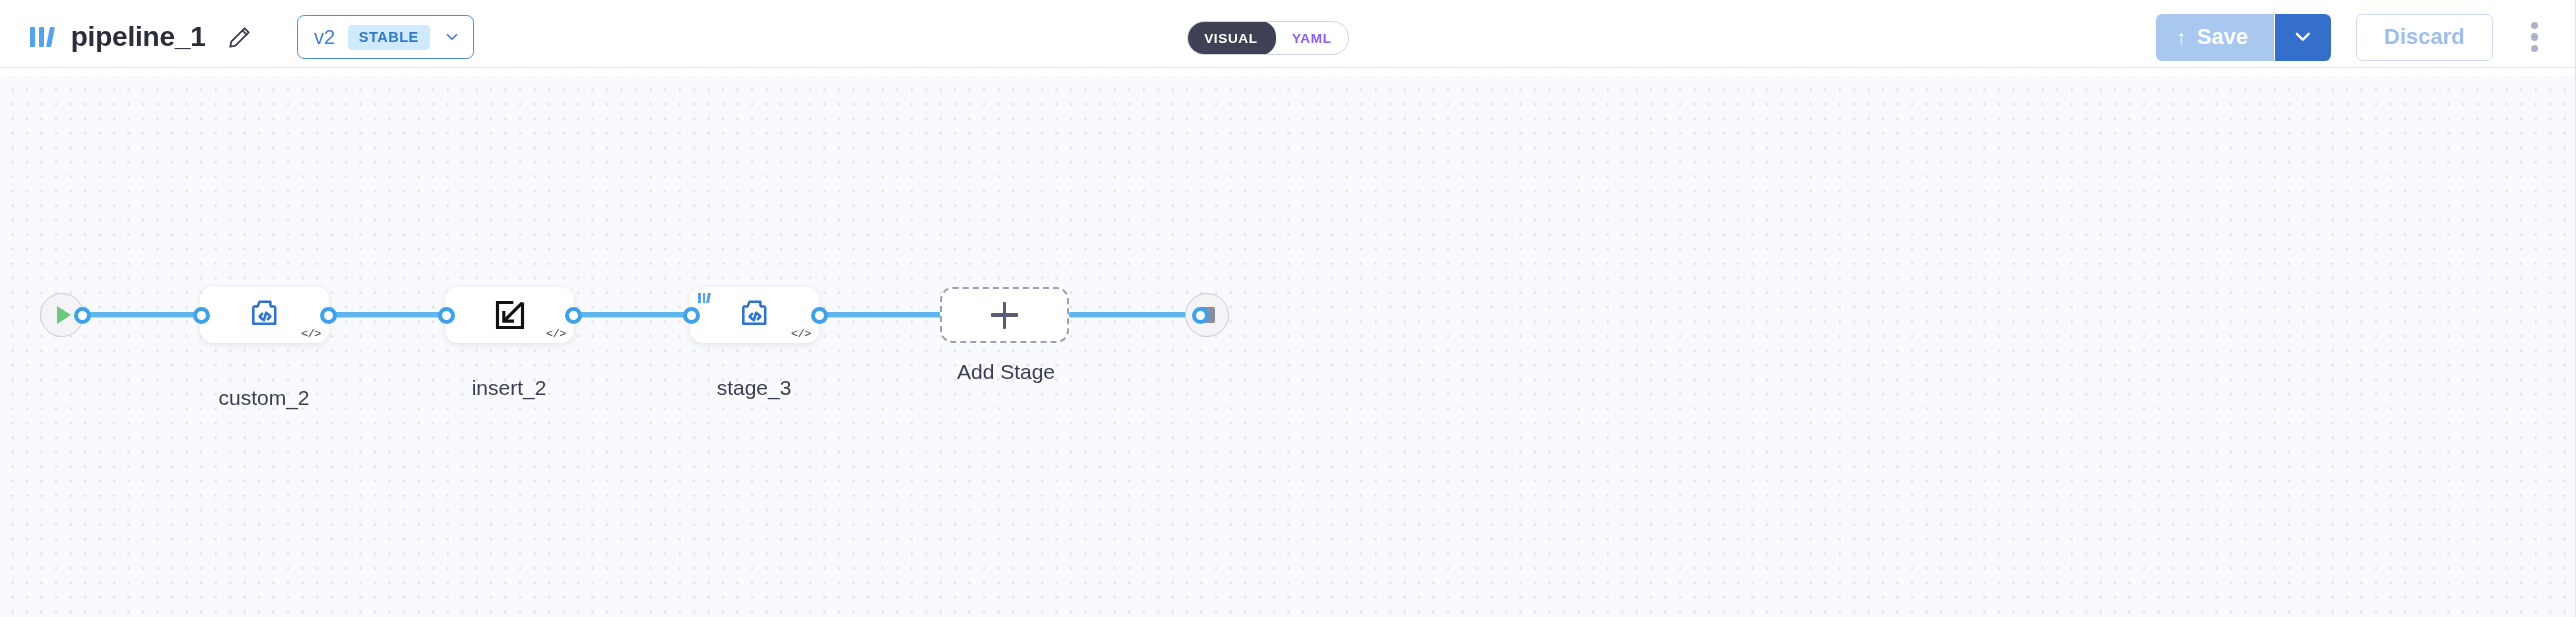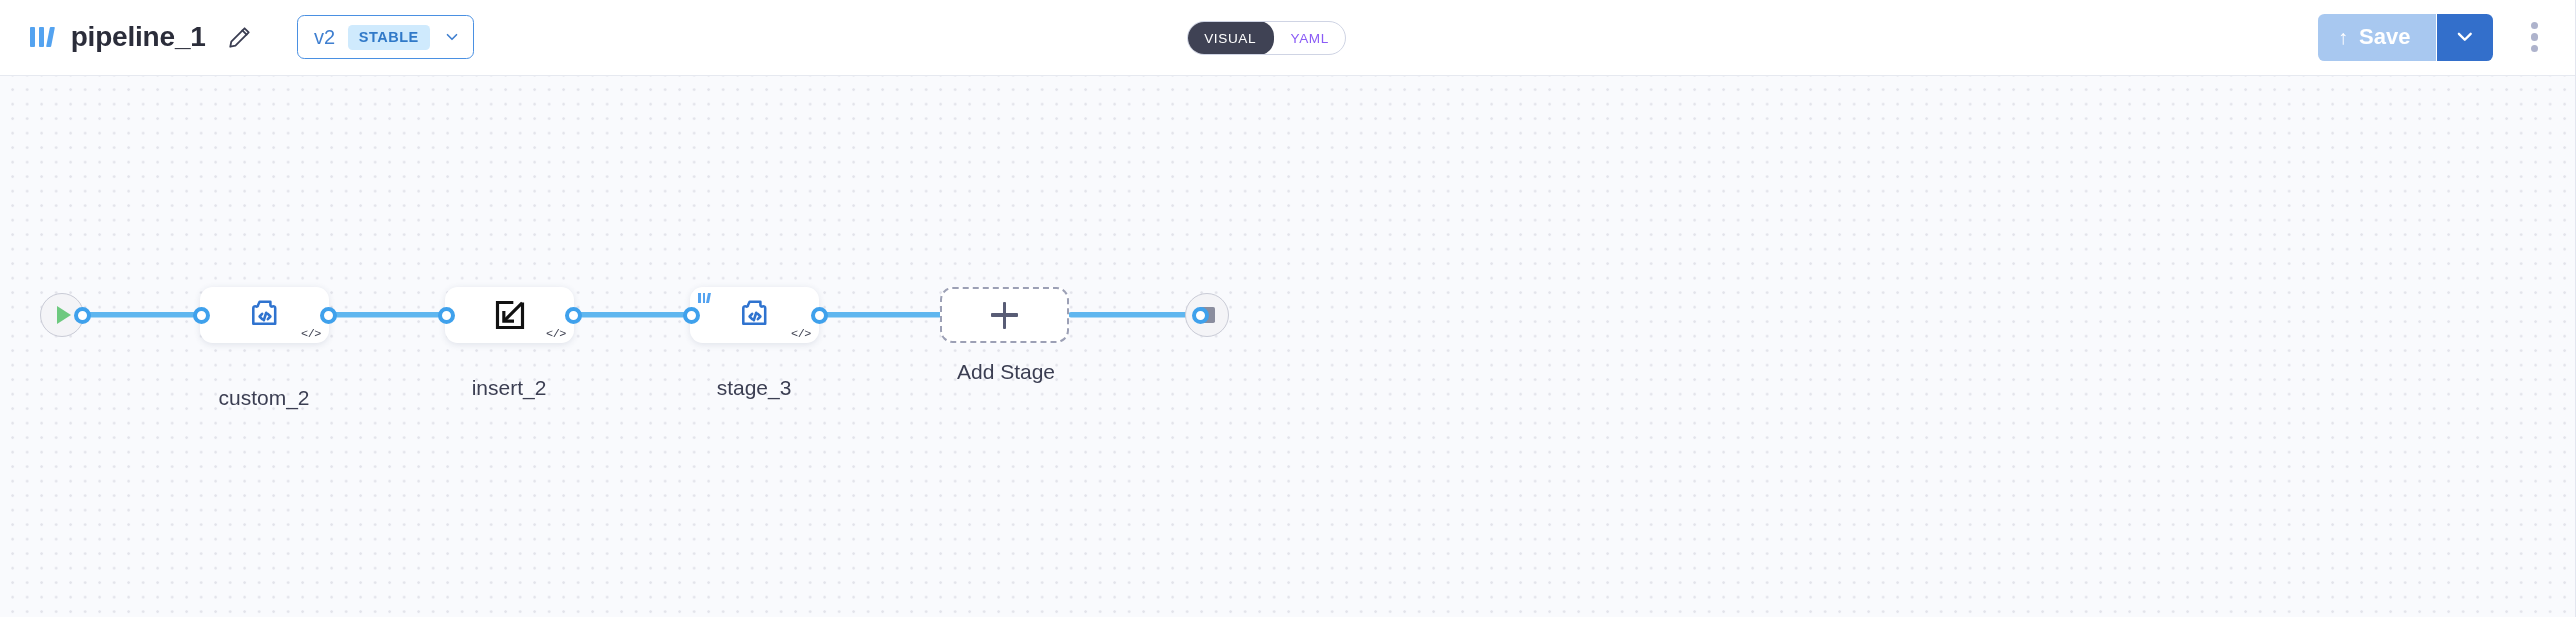--- a/index.html
+++ b/index.html
@@ -20,21 +20,21 @@
     box-sizing: border-box;
     border-right: 1.8px solid #e3e6ef;
     overflow: hidden;
   }
 
   
   #header {
     position: absolute;
     left: 0; top: 0;
     width: 2576px;
-    height: 76px;
+    height: 68px;
     background: #ffffff;
     border-bottom: 1.8px solid #e6e9f0;
     box-sizing: border-box;
   }
 
   .hdr-left {
     position: absolute;
     left: 27px; top: 0;
     height: 74px;
     display: flex;
@@ -120,21 +120,21 @@
     display: flex;
     align-items: center;
     box-sizing: border-box;
     background: #fff;
     overflow: hidden;
   }
   .toggle-opt {
     height: 31px;
     display: flex; align-items: center; justify-content: center;
     font-size: 13.6px;
-    font-weight: normal;
+    font-weight: bold;
     letter-spacing: 0.6px;
     padding: 0 16.3px;
     cursor: pointer;
     border-radius: 15.4px;
     box-sizing: border-box;
   }
   .toggle-opt.active {
     background: #3f4254;
     color: #ffffff;
     margin: -1.8px 0 -1.8px -1.8px;
@@ -389,20 +389,21 @@
           <span class="save-arrow-up">↑</span>
           <span>Save</span>
         </div>
         <div class="save-caret">
           <svg width="23.6" height="23.6" viewBox="0 0 24 24" fill="none" stroke="#ffffff" stroke-width="2.4" stroke-linecap="round" stroke-linejoin="round">
             <polyline points="6 9 12 15 18 9"></polyline>
           </svg>
         </div>
       </div>
 
+      <div class="discard-btn">Discard</div>
 
       <div class="kebab">
         <i></i>
           <i></i>
           <i></i>
       </div>
     </div>
   </div>
 
   <div id="canvas">

